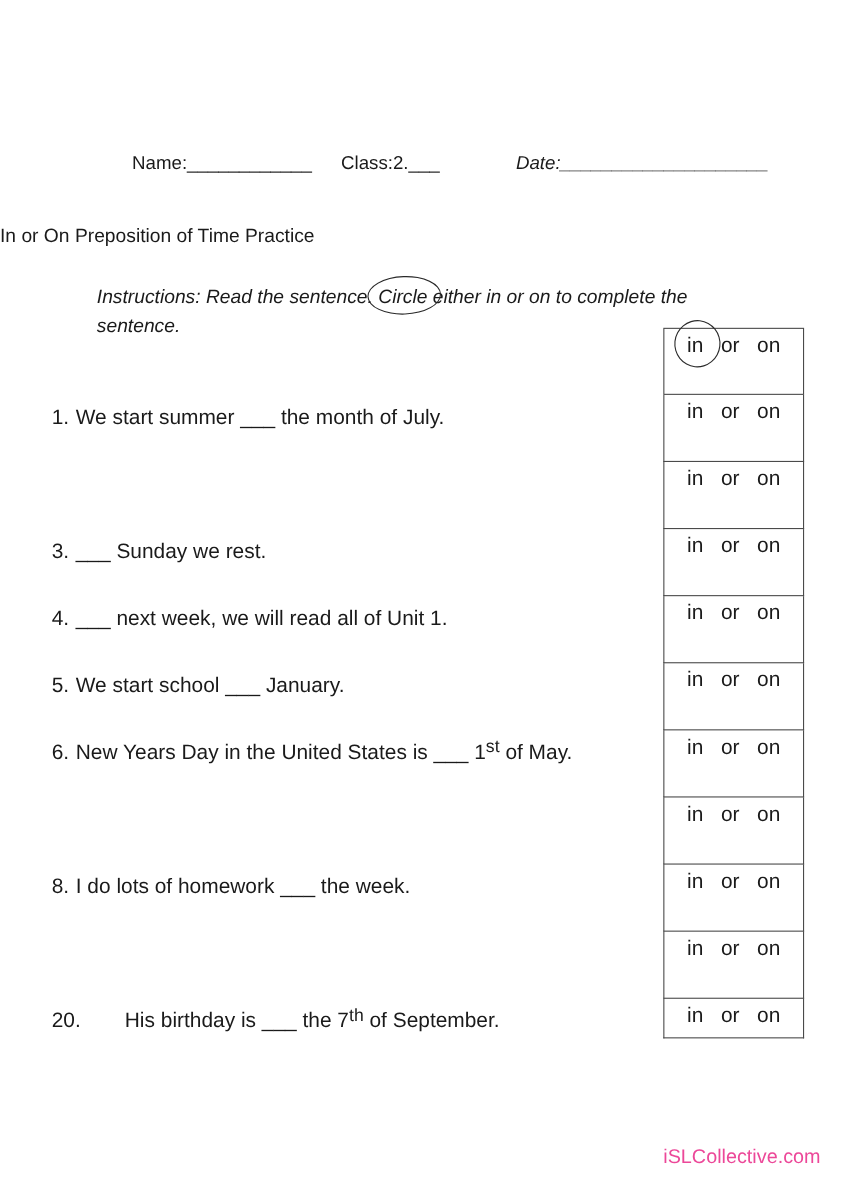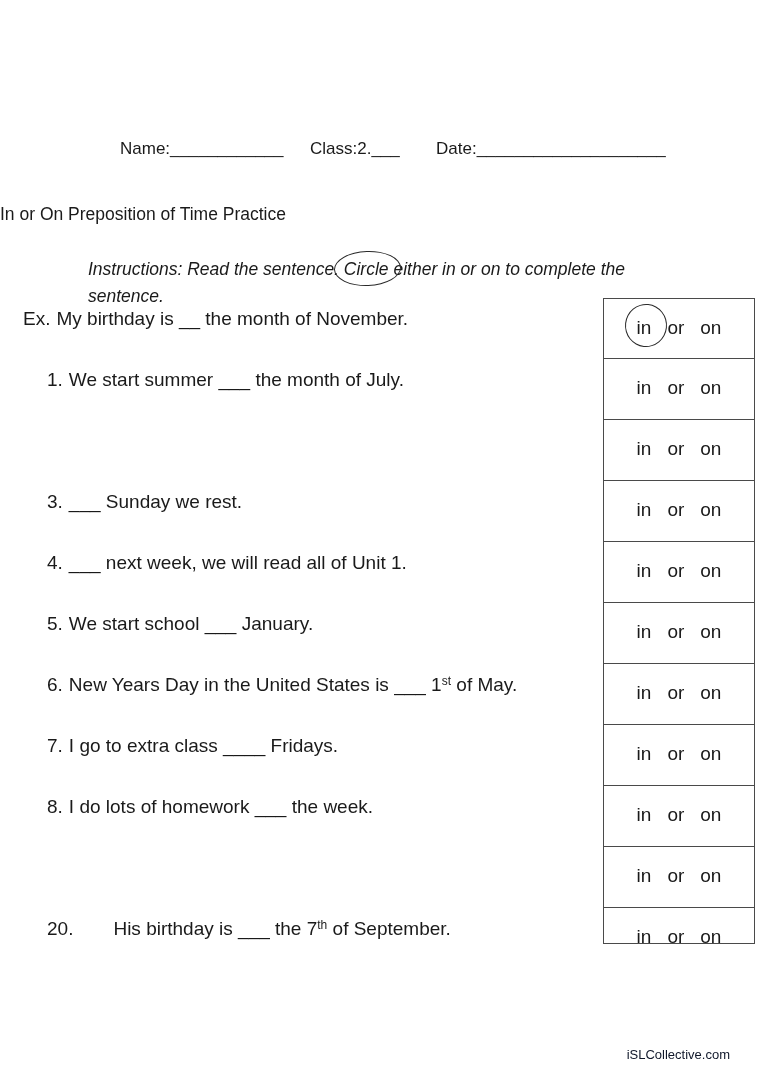--- a/index.html
+++ b/index.html
@@ -10,21 +10,21 @@
     background: #ffffff;
     font-family: "Liberation Sans", sans-serif;
     color: #1a1a1a;
     overflow: hidden;
     margin: 0 auto;
   }
   .header { position: absolute; top: 139px; left: 0; right: 0; font-size: 17px; }
   .header .field { position: absolute; white-space: nowrap; }
   .field-name  { left: 120px; }
   .field-class { left: 310px; }
-  .field-date  { left: 436px; }
+  .field-date  { left: 469px; font-style: italic; }
 
   .title {
     position: absolute; top: 204px; left: 0; width: 100%;
     text-align: left; font-size: 17.5px;
   }
 
   .instructions {
     position: absolute; top: 256px; left: 88px; width: 600px;
     font-size: 17.5px; line-height: 27px; font-style: italic;
   }
@@ -40,35 +40,35 @@
   .rows { position: absolute; top: 298px; left: 0; width: 766px; }
   .row { position: relative; height: 61px; }
   .row.last { height: 36px; }
   .q {
     position: absolute; left: 47px; top: 10px; right: 170px;
     font-size: 19px; line-height: 21px; white-space: nowrap;
   }
   .row.example .q { left: 23px; }
   .num { margin-right: 6px; }
   .num-tab { margin-right: 40px; }
-  .sup { font-size: 12px; position: relative; top: -6px; }
+  .sup { font-size: 16px; position: relative; top: -6px; }
 
   .box {
-    position: absolute; left: 603px; top: 0; width: 152px; height: 100%;
+    position: absolute; left: 603px; top: 0; width: 128px; height: 100%;
     border: 1px solid #4a4a4a; box-sizing: border-box;
-    text-align: center; font-size: 19px; padding-top: 18px;
+    text-align: center; font-size: 19px; padding-top: 5px;
     overflow: visible;
   }
   .row + .row .box { border-top: none; }
   .opt { display: inline-block; margin: 0 8px; position: relative; cursor: pointer; }
   .in-ellipse { top: -13px; left: -12px; width: 40px; height: 41px; transform: rotate(6deg); }
 
   .watermark {
-    position: absolute; right: 36px; bottom: 22px;
-    color: #0f172a; font-size: 13px;
+    position: absolute; right: 20px; bottom: 22px;
+    color: #ec4899; font-size: 18px;
   }
 </style>
 </head>
 <body>
 
 <div class="page">
 
   <div class="header">
     <span class="field field-name">Name:____________</span>
     <span class="field field-class">Class:2.___</span>
@@ -78,23 +78,20 @@
   <div class="title">In or On Preposition of Time Practice</div>
 
   <div class="instructions">
     <span>Instructions: Read the sentence. </span><span class="circle-wrap"><span class="ellipse word-ellipse"></span><span>Circle</span></span><span> either in or on to complete the</span><br>
     <span>sentence.</span>
   </div>
 
   <div class="rows">
 
     <div class="row example">
-      <div class="q">
-        <span class="num">Ex.</span><span>My birthday is __ the month of November.</span>
-      </div>
       <div class="box">
         <span class="opt"><span class="ellipse in-ellipse"></span><span>in</span></span><span class="opt">or</span><span class="opt">on</span>
       </div>
     </div>
 
     <div class="row">
       <div class="q">
         <span class="num">1.</span><span>We start summer ___ the month of July.</span><span class="sup"></span><span></span>
       </div>
       <div class="box">
@@ -138,23 +135,20 @@
     <div class="row">
       <div class="q">
         <span class="num">6.</span><span>New Years Day in the United States is ___ 1</span><span class="sup">st</span><span> of May.</span>
       </div>
       <div class="box">
         <span class="opt">in</span><span class="opt">or</span><span class="opt">on</span>
       </div>
     </div>
 
     <div class="row">
-      <div class="q">
-        <span class="num">7.</span><span>I go to extra class ____ Fridays.</span><span class="sup"></span><span></span>
-      </div>
       <div class="box">
         <span class="opt">in</span><span class="opt">or</span><span class="opt">on</span>
       </div>
     </div>
 
     <div class="row">
       <div class="q">
         <span class="num">8.</span><span>I do lots of homework ___ the week.</span><span class="sup"></span><span></span>
       </div>
       <div class="box">

